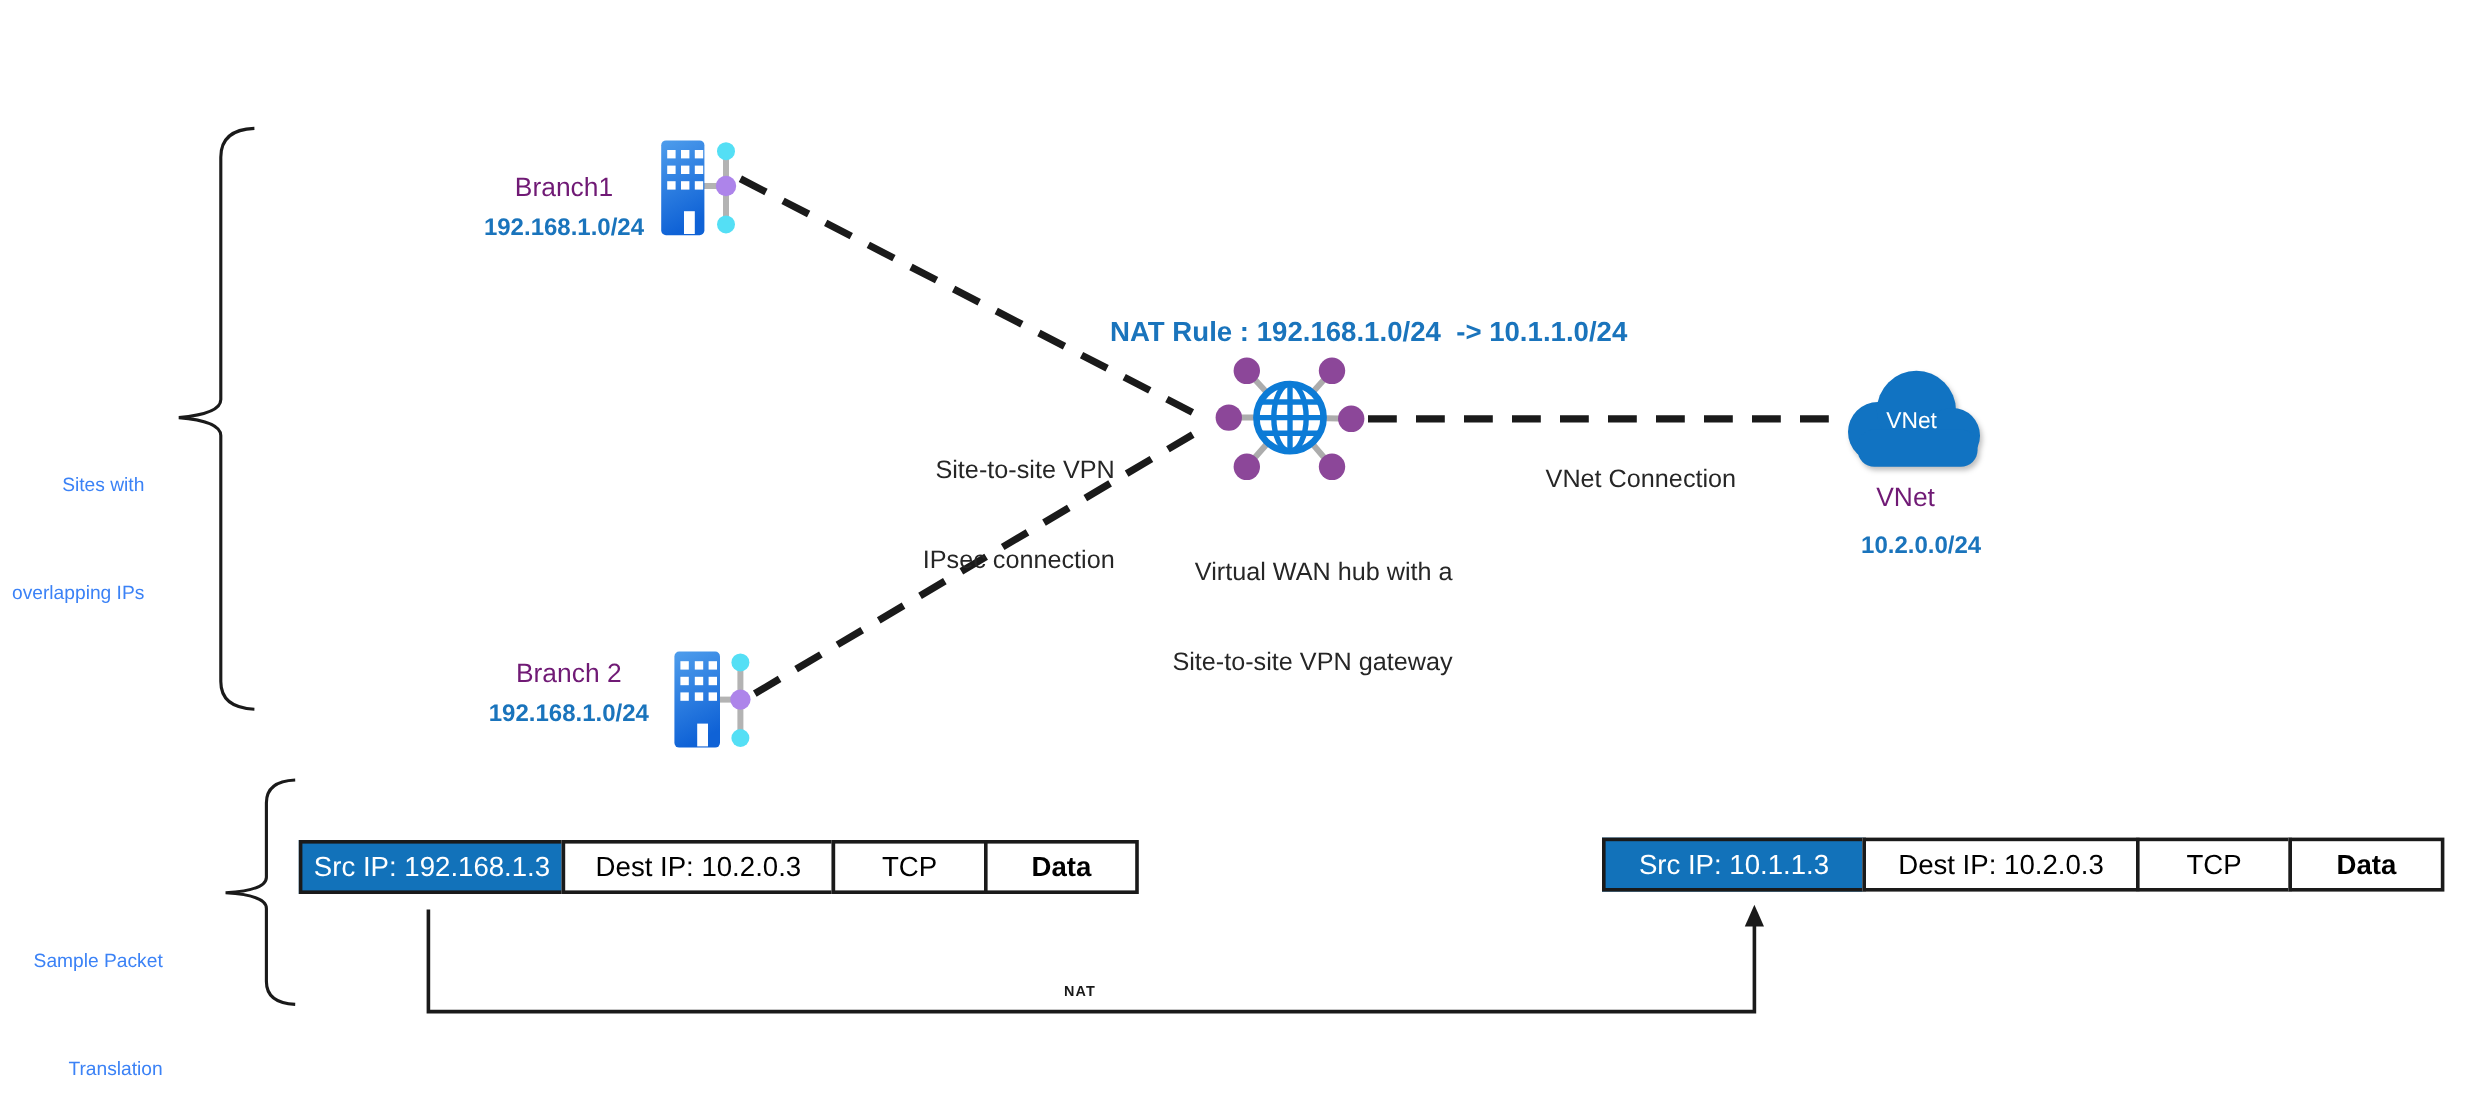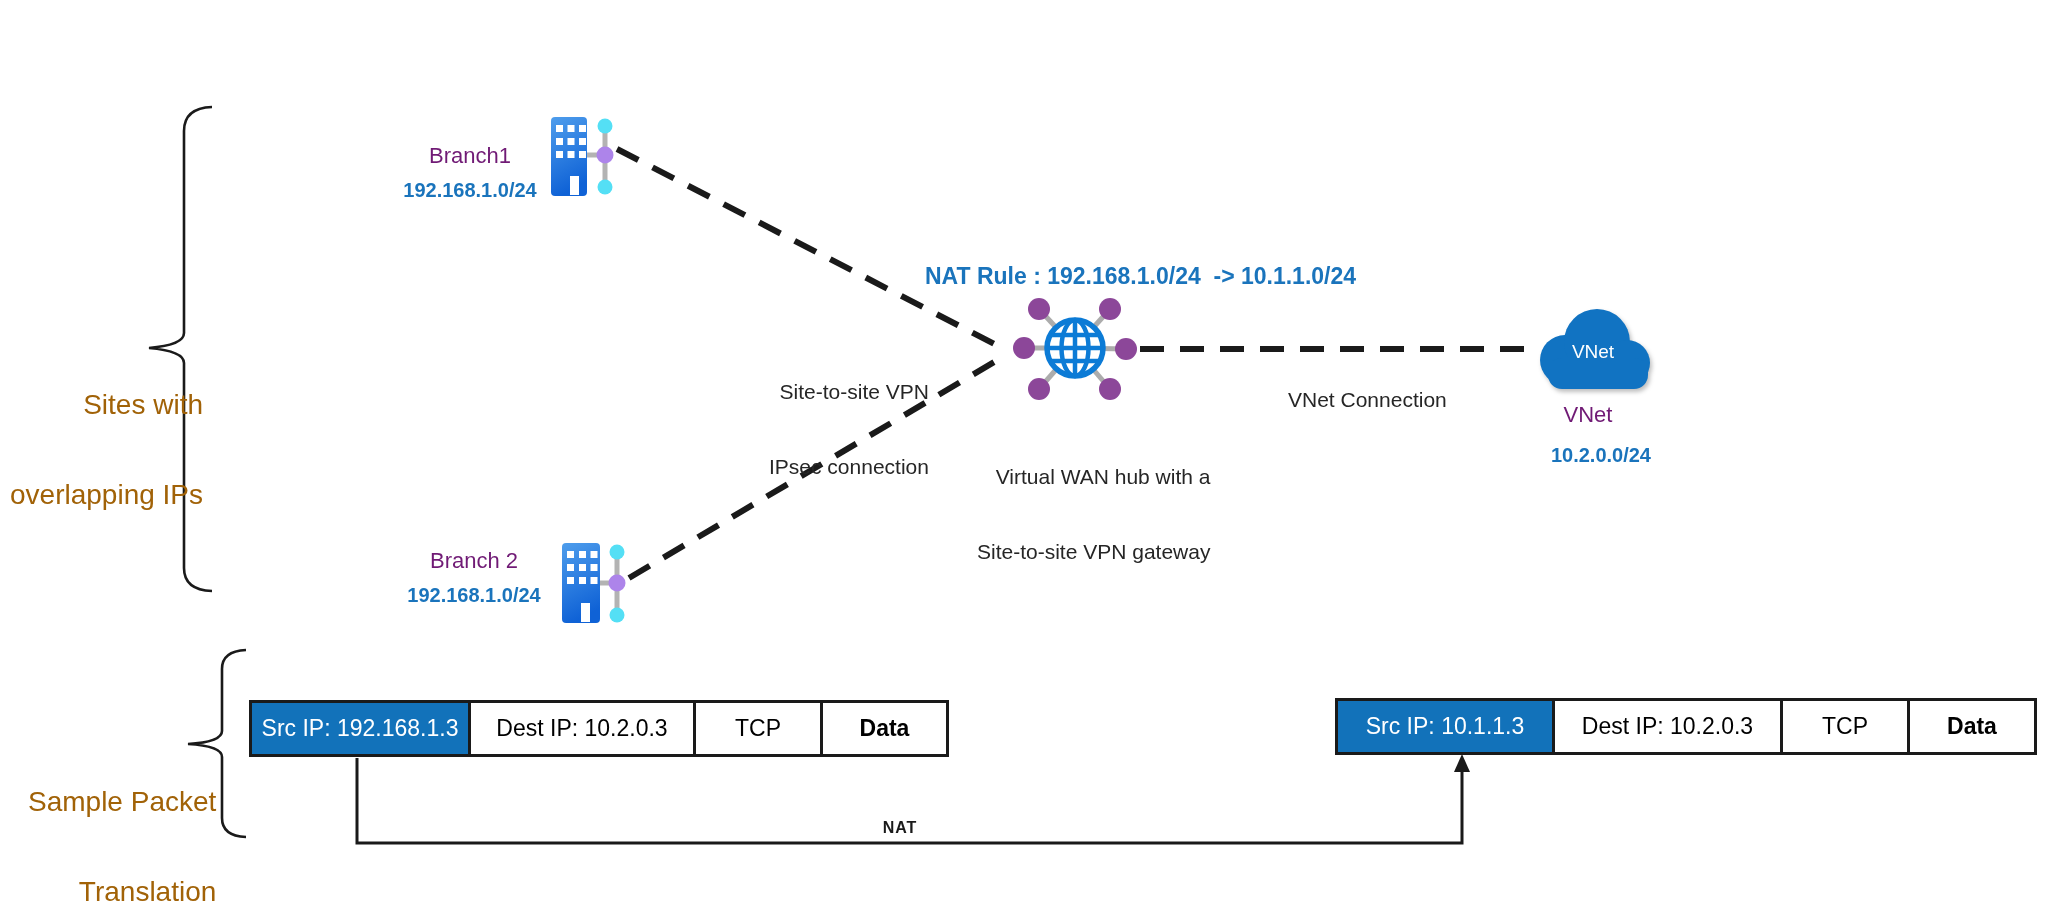--- a/index.html
+++ b/index.html
@@ -3,30 +3,30 @@
 <meta charset="utf-8">
 <style>
   html,body{margin:0;padding:0;background:#fff;}
   .canvas{
     position:relative;width:2055px;height:921px;background:#ffffff;
     font-family:"Liberation Sans",sans-serif;color:#262626;overflow:hidden;
   }
   .canvas svg.overlay{position:absolute;left:0;top:0;}
   .txt{position:absolute;white-space:pre;text-align:right;}
   .lbl{font-size:21px;line-height:26px;color:#262626;}
-  .lbl2{font-size:28px;line-height:30px;color:#a16207;}
+  .lbl2{font-size:16px;line-height:30px;color:#3b82f6;}
   .name{font-size:22px;color:#701a75;}
   .cidr{font-size:20px;font-weight:bold;color:#1A74BC;}
   .nat-rule{font-size:23px;font-weight:bold;color:#1A74BC;}
   .center{text-align:center;}
   .cloud-label{font-size:19px;color:#ffffff;}
-  .nat-word{font-size:16px;font-weight:bold;color:#1A1A1A;letter-spacing:1px;}
+  .nat-word{font-size:12px;font-weight:bold;color:#1A1A1A;letter-spacing:1px;}
   .packet{position:absolute;display:flex;}
   .cell{
-    box-sizing:border-box;height:57px;border:3px solid #1A1A1A;background:#fff;
+    box-sizing:border-box;height:45px;border:3px solid #1A1A1A;background:#fff;
     display:flex;align-items:center;justify-content:center;
     font-size:23px;color:#000;
   }
   .cell + .cell{margin-left:-3px;}
   .cell.hl{background:#1272BA;color:#fff;}
   .cell.bold{font-weight:bold;}
   #packet-before{left:249px;top:700px;}
   #packet-before .cell:nth-child(1){width:222px;}
   #packet-before .cell:nth-child(2){width:228px;}
   #packet-before .cell:nth-child(3){width:130px;}

